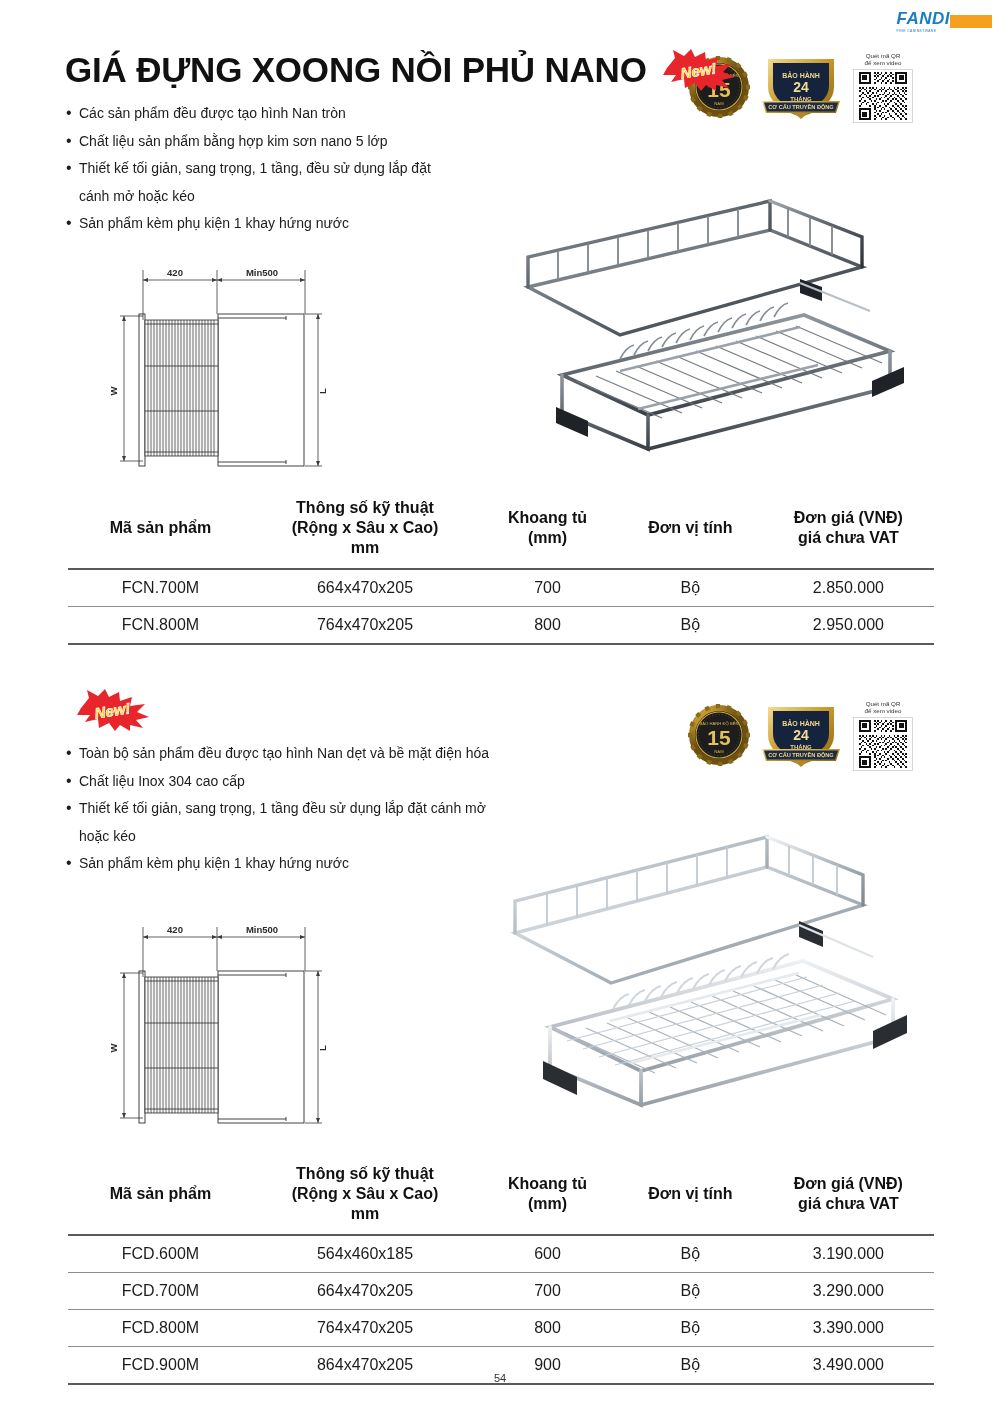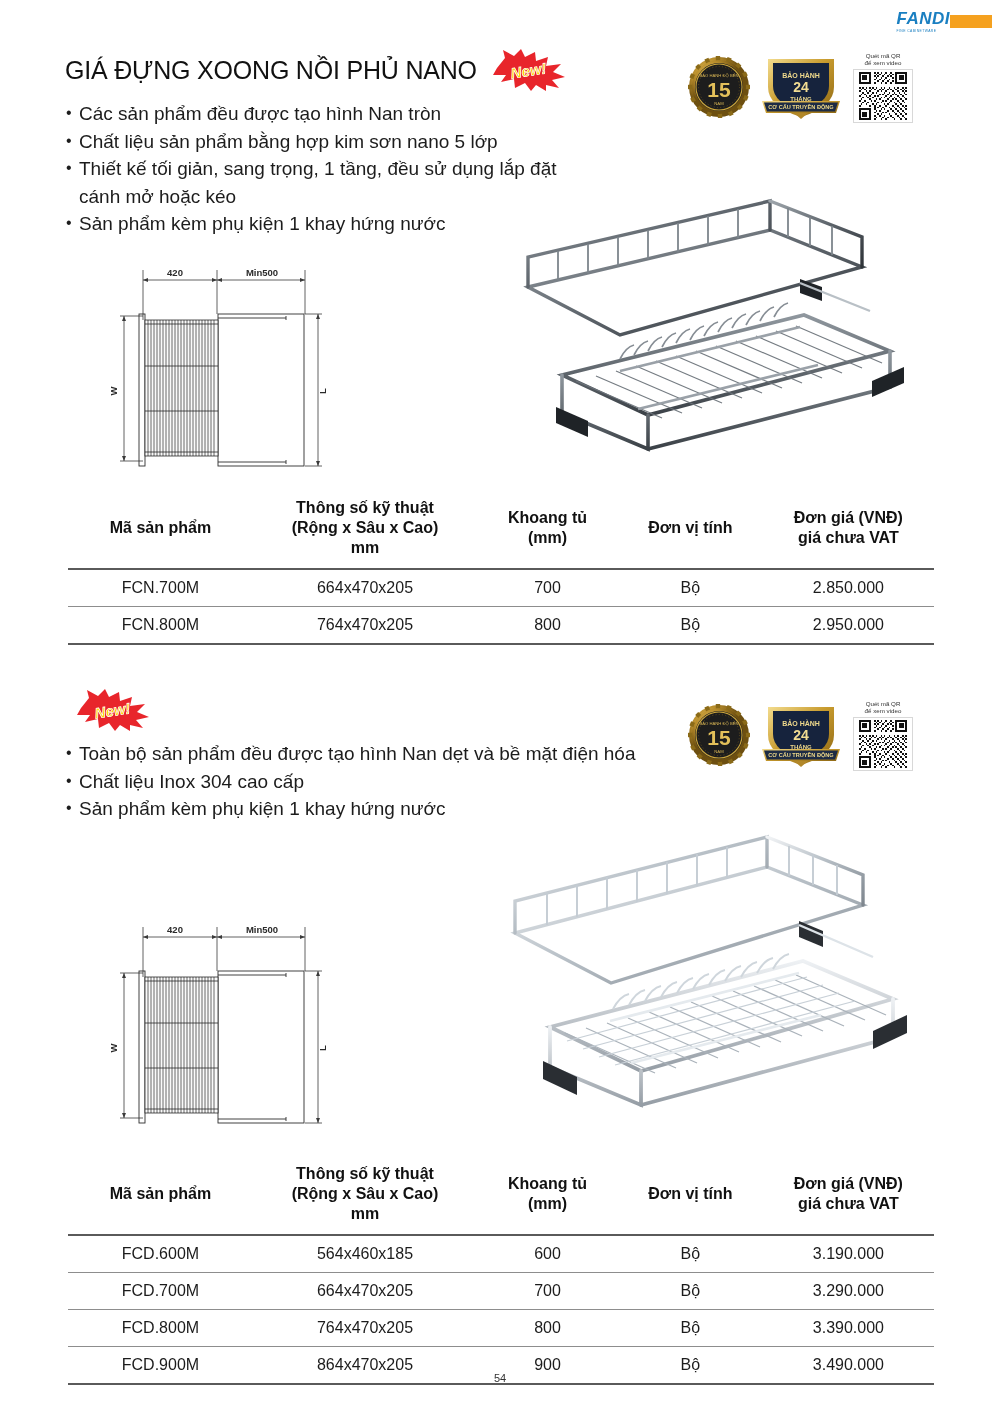--- a/index.html
+++ b/index.html
@@ -16,29 +16,29 @@
   .logo-sub{font-size:3.4px;color:#1a7fc1;letter-spacing:.4px;display:block;margin-top:1px;font-style:normal;font-weight:normal;}
   .logo-bar{width:42px;height:13px;background:#f5a11f;}
 
   
   .section{position:absolute;left:0;width:1000px;}
   .sec1{top:48px;}
   .sec2{top:688px;}
 
   .title-row{position:relative;height:44px;padding-left:65px;}
   h1.title{
-    margin:0;font-size:25px;font-weight:normal;letter-spacing:-.2px;
+    margin:0;font-size:35px;font-weight:bold;letter-spacing:-.2px;
     line-height:44px;color:#111;display:inline-block;vertical-align:top;
   }
   .new-badge{display:inline-block;position:relative;width:78px;height:44px;vertical-align:top;margin-left:10px;}
   .new-badge svg{position:absolute;top:0;left:0;}
 
   ul.bullets{margin:0;padding:0;list-style:none;}
   ul.bullets li{
-    position:relative;padding-left:13px;font-size:19px;line-height:27.5px;color:#1c1c1c;
+    position:relative;padding-left:13px;font-size:14px;line-height:27.5px;color:#1c1c1c;
   }
   ul.bullets li:before{content:"•";position:absolute;left:0;top:-1px;font-size:16px;}
   ul.bullets li.cont{padding-left:13px;}
   ul.bullets li.cont:before{content:"";}
   .bullets-wrap{padding-left:66px;padding-top:8px;}
 
   
   .techdraw{position:absolute;font-weight:bold;}
   .td1{left:100px;top:258px;}
   .td2{left:100px;top:915px;}
@@ -502,20 +502,22 @@
           <path d="M6 20 L14 10 L12 2 L23 8 L30 1 L34 9 L44 4 L45 13 L57 9 L55 18 L70 16 L62 24 L74 29 L61 32 L68 40 L55 37 L55 43 L45 37 L40 43 L34 35 L24 40 L23 31 L10 34 L15 27 L2 27 Z" fill="#e8252b"></path>
           <text x="38" y="28" text-anchor="middle" font-size="15" font-weight="bold" font-style="italic" fill="#ffd900" stroke="#ffffff" stroke-width="0.7" font-family="Liberation Sans, sans-serif" transform="rotate(-9 38 26)">New!</text>
         </svg>
       </span>
     </div>
 
     <div class="bullets-wrap">
       <ul class="bullets">
         <li>Toàn bộ sản phẩm đều được tạo hình Nan dẹt và bề mặt điện hóa</li>
         <li>Chất liệu Inox 304 cao cấp</li>
+        <li>Thiết kế tối giản, sang trọng, 1 tầng đều sử dụng lắp đặt cánh mở</li>
+        <li class="cont">hoặc kéo</li>
         <li>Sản phẩm kèm phụ kiện 1 khay hứng nước</li>
       </ul>
     </div>
   </div>
 
   <div class="techdraw td2">
     <svg width="290" height="230" viewBox="0 0 290 230">
       <g stroke="#3a3a3a" fill="none" stroke-width="0.8">
         <line x1="43" y1="12" x2="43" y2="62"></line>
         <line x1="117" y1="12" x2="117" y2="56"></line>

